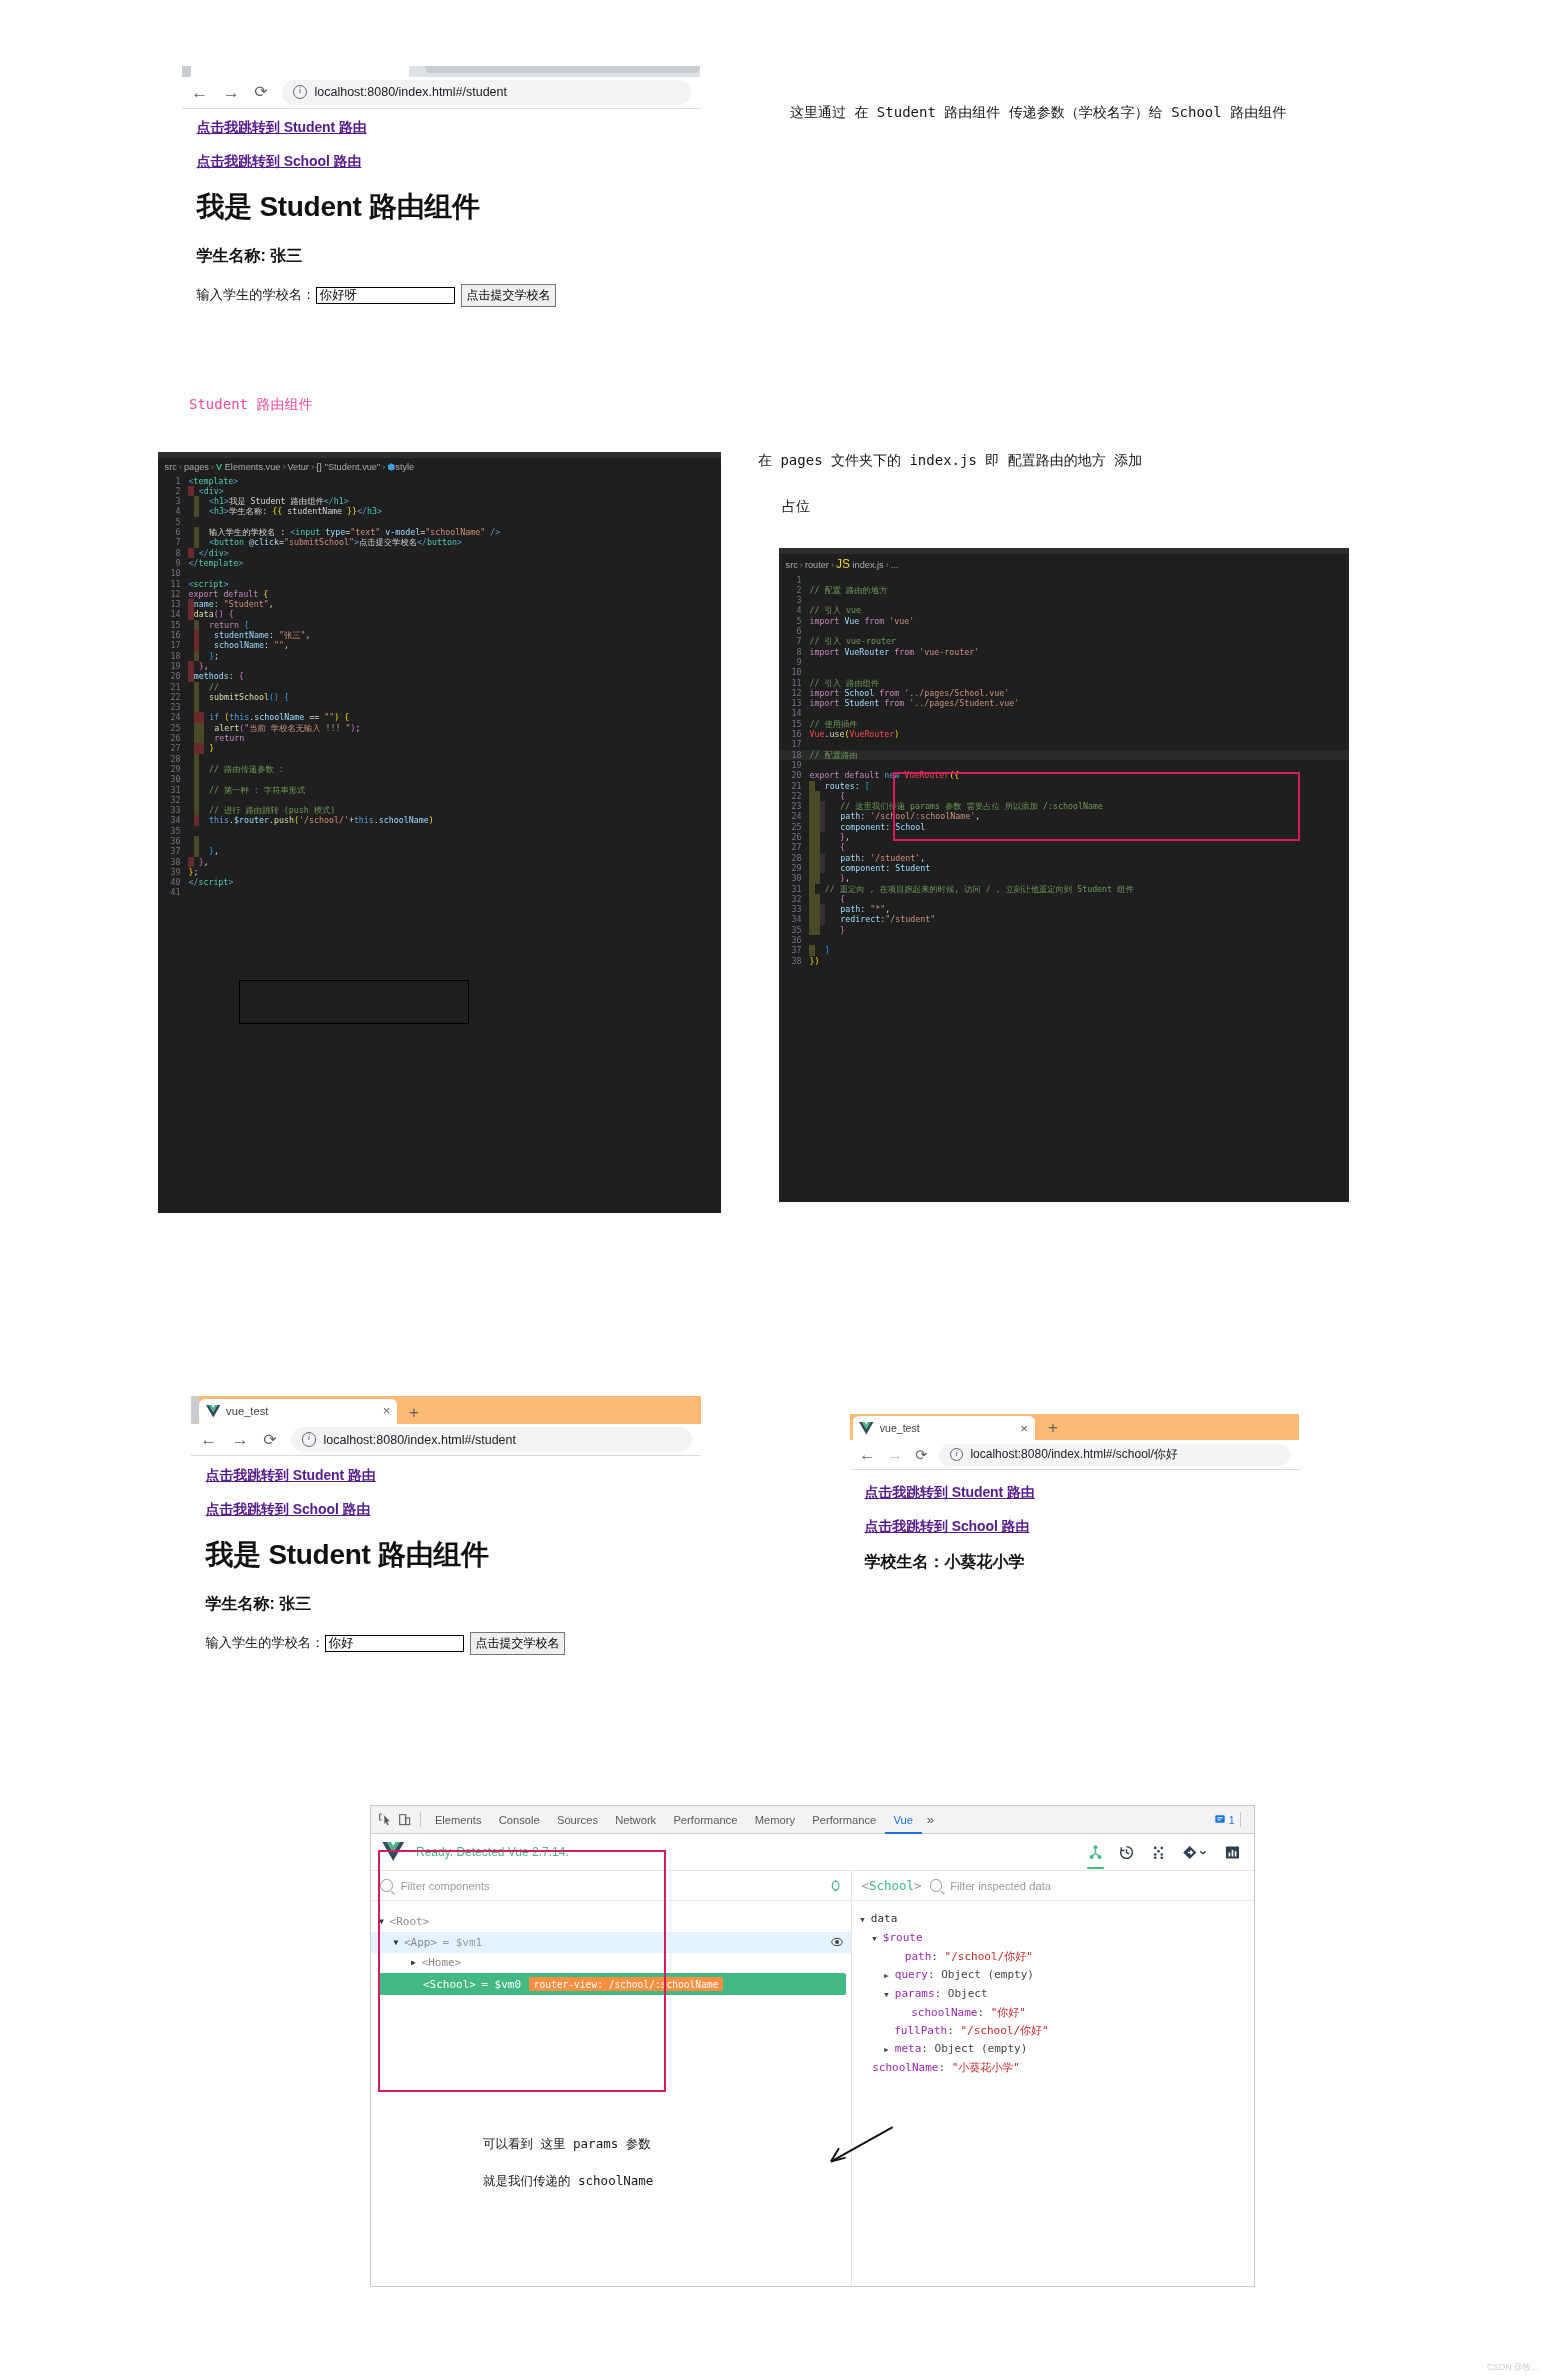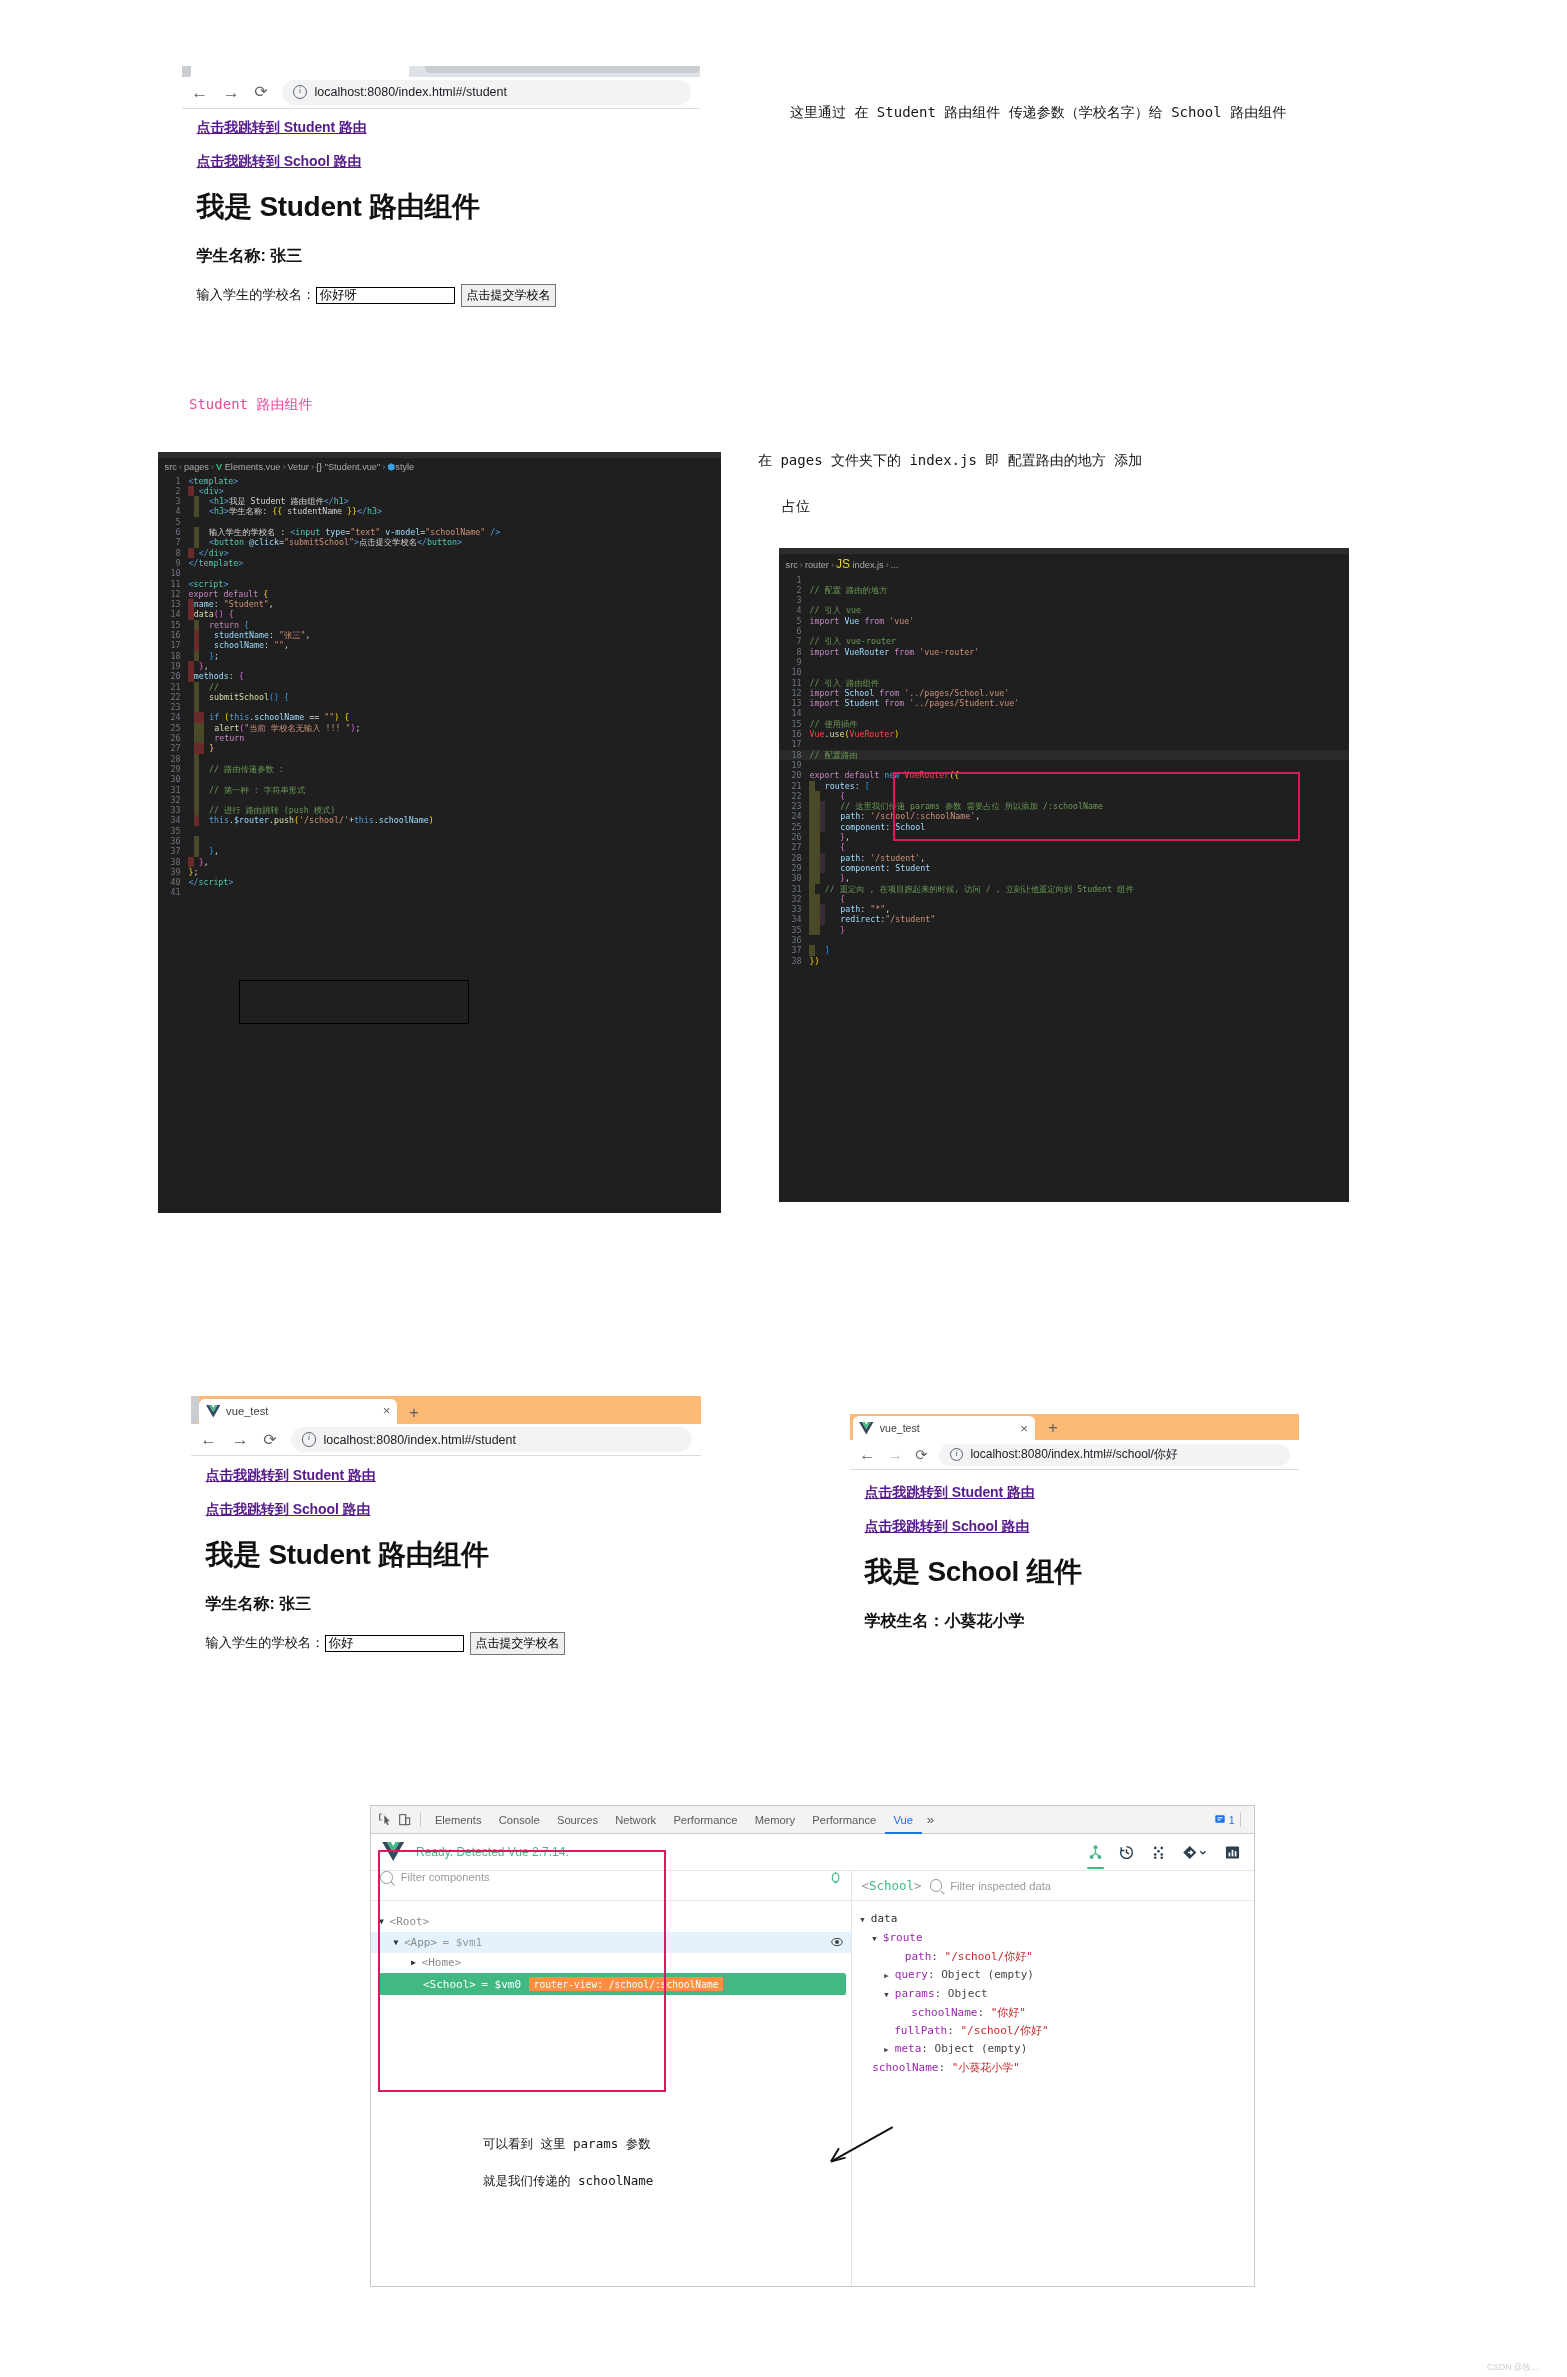--- a/index.html
+++ b/index.html
@@ -143,21 +143,21 @@
     border-bottom:0.7px solid #e4e4e4;box-sizing:border-box;background:#fff;
   }
   .vue-logo{width:22.4px;height:20px;margin-right:12px;flex:none;}
   .vue-ready{color:#42b883;font-size:12px;}
   .vue-tools{margin-left:auto;display:flex;align-items:center;gap:14.5px;padding-right:2.6px;}
   .vt{width:17px;height:17px;position:relative;}
   .dt-body{display:flex;height:100%;}
   .dt-left{flex:0 0 54.5%;border-right:0.7px solid #e4e4e4;box-sizing:border-box;}
   .dt-rightpane{flex:1;}
   .filterbar{
-    height:30px;display:flex;align-items:flex-start;padding:0 9.2px;
+    height:30px;display:flex;align-items:center;padding:0 9.2px;
     border-bottom:0.7px solid #e8e8e8;box-sizing:border-box;gap:8px;
   }
   .mag{width:10.6px;height:10.6px;border:1.3px solid #9a9a9a;border-radius:50%;position:relative;flex:none;}
   .mag::after{content:"";position:absolute;width:1.3px;height:4.6px;background:#9a9a9a;right:-2px;bottom:-3.3px;transform:rotate(-45deg);}
   .filtertext{color:#9a9a9a;font-size:11.2px;}
   .target-ic{margin-left:auto;width:13.2px;height:13.2px;}
   .tree{padding:10.6px 0 0 0;font-family:"DejaVu Sans Mono","Liberation Mono",monospace;font-size:11px;}
   .trow{display:flex;align-items:center;height:20.5px;padding-left:8px;box-sizing:border-box;}
   .trow .arrow{width:10.6px;color:#333;font-size:8px;flex:none;}
   .cbr{color:#8a8a8a;}
@@ -394,21 +394,20 @@
     <span class="navbtn" style="font-size:14.5px;margin-right:12px;">⟳</span>
     <div class="urlbox" style="height:22.4px;">
       <span class="infoi" style="width:11.2px;height:11.2px;"></span>
       <span class="urltext" style="font-size:12px;">localhost:8080/index.html#/school/你好</span>
     </div>
   </div>
 
   <div class="page" style="padding-top:13.2px;">
     <a class="rlink" href="#">点击我跳转到 Student 路由</a>
     <a class="rlink" href="#">点击我跳转到 School 路由</a>
-    <div class="h1">我是 School 组件</div>
     <div class="h3">学校生名：小葵花小学</div>
   </div>
 </div>
 
 <div class="abs devtools" style="left:370px;top:1805px;width:885px;height:482px;">
 
   <div class="dt-tabs">
     <span class="dt-iconbtn">
       <svg width="16" height="16" viewBox="0 0 24 24">
           <path d="M4 3 v9 M4 3 h3 M4 12 h3" stroke="#5a5a5a" stroke-width="1.6" fill="none"></path>

